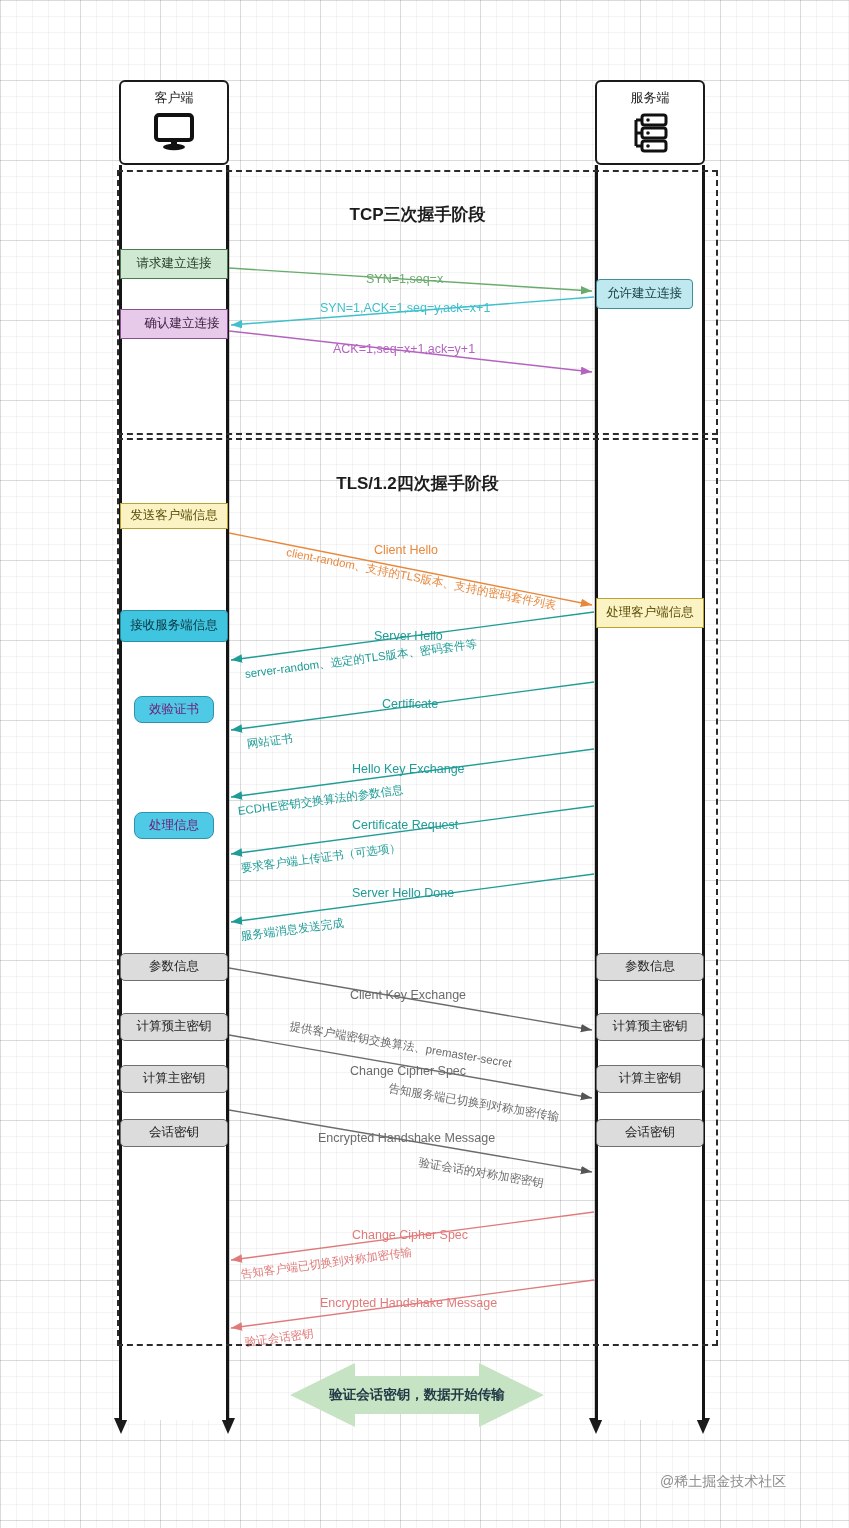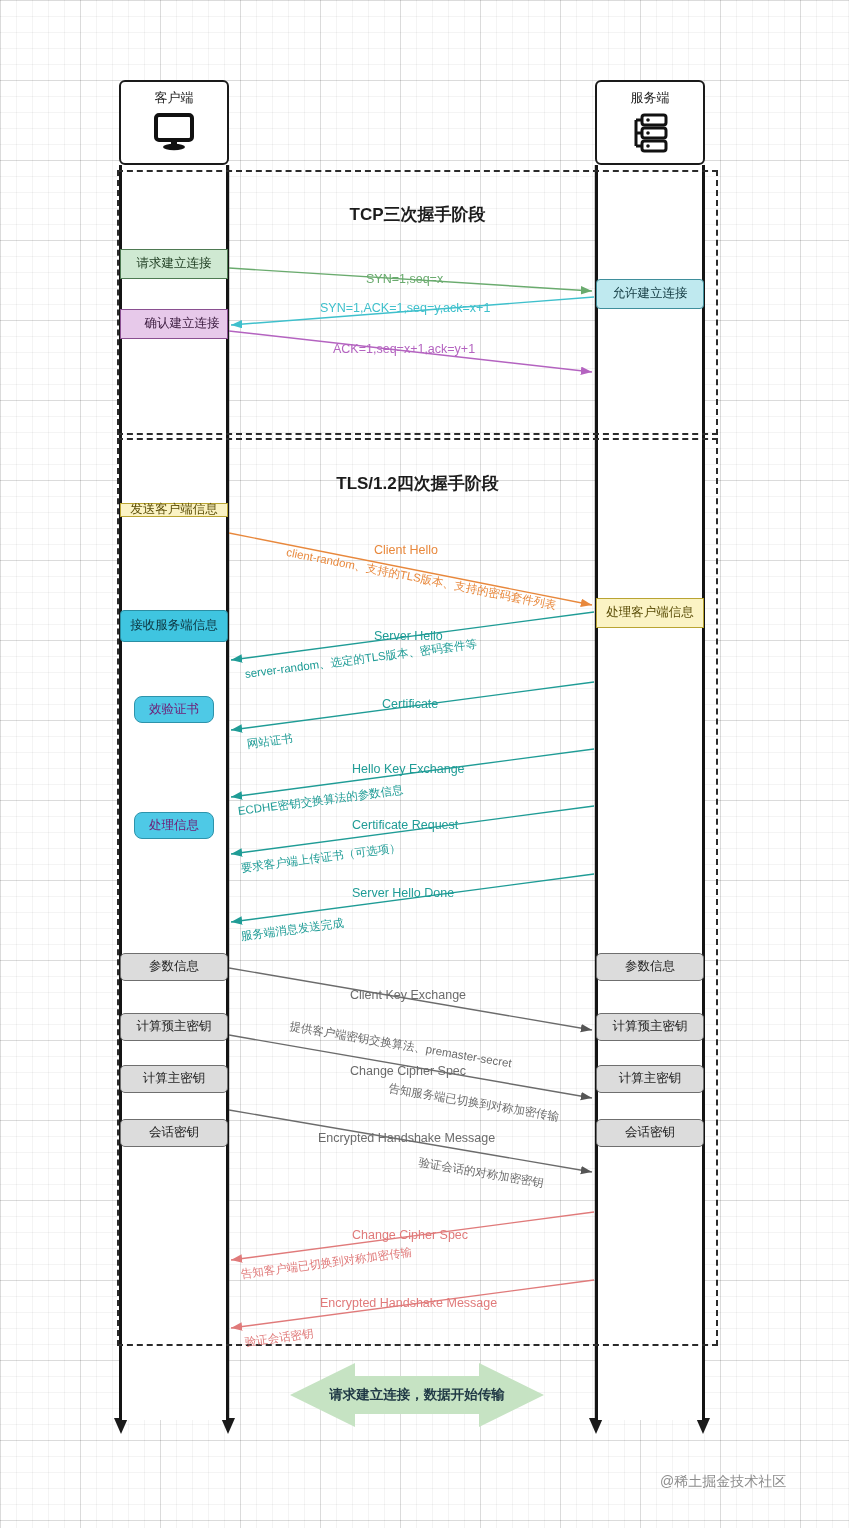--- a/index.html
+++ b/index.html
@@ -181,31 +181,31 @@
 
   <div class="phase-frame" style="left:117px;top:170px;width:601px;height:265px;"></div>
   <div class="phase-title" style="left:117px;top:203px;width:601px;">TCP三次握手阶段</div>
 
   <div class="phase-frame" style="left:117px;top:438px;width:601px;height:908px;"></div>
   <div class="phase-title" style="left:117px;top:472px;width:601px;">TLS/1.2四次握手阶段</div>
 
   <div class="node n-green" style="left:120px;top:249px;width:108px;height:30px;">请求建立连接</div>
   <div class="node n-purple" style="left:120px;top:309px;width:108px;height:30px;">确认建立连接</div>
 
-  <div class="node n-yellow" style="left:120px;top:503px;width:108px;height:14px;">发送客户端信息</div>
+  <div class="node n-yellow" style="left:120px;top:503px;width:108px;height:26px;">发送客户端信息</div>
   <div class="node n-cyanS" style="left:120px;top:610px;width:108px;height:32px;">接收服务端信息</div>
   <div class="node n-cyan2" style="left:134px;top:696px;width:80px;height:27px;">效验证书</div>
   <div class="node n-cyan2" style="left:134px;top:768px;width:80px;height:27px;margin-top:44px;">处理信息</div>
 
   <div class="node n-gray" style="left:120px;top:953px;width:108px;height:28px;">参数信息</div>
   <div class="node n-gray" style="left:120px;top:1013px;width:108px;height:28px;">计算预主密钥</div>
   <div class="node n-gray" style="left:120px;top:1065px;width:108px;height:28px;">计算主密钥</div>
   <div class="node n-gray" style="left:120px;top:1119px;width:108px;height:28px;">会话密钥</div>
 
-  <div class="node n-cyan" style="left:596px;top:279px;width:108px;height:30px;">允许建立连接</div>
+  <div class="node n-cyan" style="left:596px;top:279px;width:97px;height:30px;">允许建立连接</div>
   <div class="node n-yellow" style="left:596px;top:598px;width:108px;height:30px;">处理客户端信息</div>
 
   <div class="node n-gray" style="left:596px;top:953px;width:108px;height:28px;">参数信息</div>
   <div class="node n-gray" style="left:596px;top:1013px;width:108px;height:28px;">计算预主密钥</div>
   <div class="node n-gray" style="left:596px;top:1065px;width:108px;height:28px;">计算主密钥</div>
   <div class="node n-gray" style="left:596px;top:1119px;width:108px;height:28px;">会话密钥</div>
 
   <div class="msg-label" style="left:366px;top:272px;color:#6aab6e;">SYN=1,seq=x</div>
 
   <div class="msg-label" style="left:320px;top:301px;color:#3fc0cc;">SYN=1,ACK=1,seq=y,ack=x+1</div>
@@ -238,17 +238,17 @@
 
   <div class="msg-label" style="left:318px;top:1131px;color:#6b6b6b;">Encrypted Handshake Message</div>
   <div class="msg-sub" style="left:420px;top:1155px;color:#6b6b6b;transform:rotate(9.6deg);">验证会话的对称加密密钥</div>
 
   <div class="msg-label" style="left:352px;top:1228px;color:#e07a7a;">Change Cipher Spec</div>
   <div class="msg-sub" style="left:240px;top:1267px;color:#e07a7a;transform:rotate(-7.5deg);">告知客户端已切换到对称加密传输</div>
 
   <div class="msg-label" style="left:320px;top:1296px;color:#e07a7a;">Encrypted Handshake Message</div>
   <div class="msg-sub" style="left:244px;top:1335px;color:#e07a7a;transform:rotate(-7.5deg);">验证会话密钥</div>
 
-  <div class="banner-text" style="left:325px;top:1386px;width:184px;text-align:center;">请求建立连接，数据开始传输</div>
+  <div class="banner-text" style="left:325px;top:1386px;width:184px;text-align:center;">验证会话密钥，数据开始传输</div>
 
   <div class="watermark" style="left:660px;top:1473px;">@稀土掘金技术社区</div>
 
 </div>
 
 </body></html>

